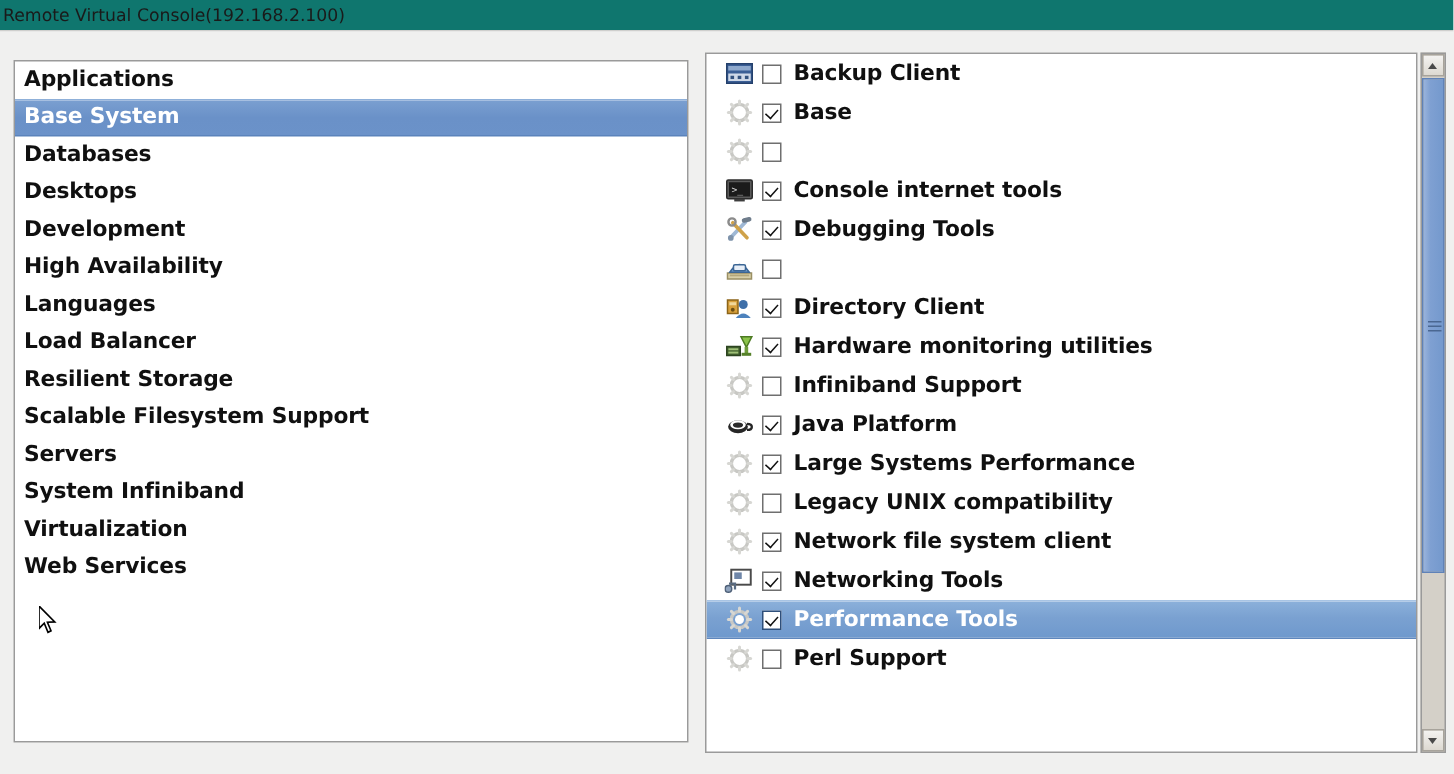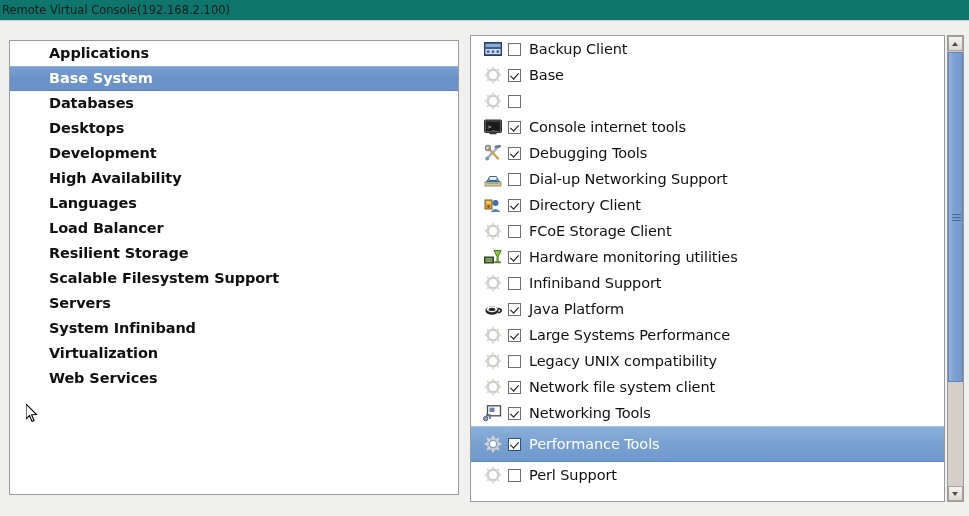--- a/index.html
+++ b/index.html
@@ -50,21 +50,21 @@
     left: 9px; top: 19px;
     width: 450px; height: 455px;
     background: #ffffff;
     border: 1px solid #9a9a9a;
     box-sizing: border-box;
     overflow: hidden;
   }
   .cat-row {
     height: 25px;
     line-height: 25px;
-    padding-left: 39px;
+    padding-left: 6px;
     font-size: 14.5px;
     font-weight: bold;
     color: #101010;
     white-space: nowrap;
     box-sizing: border-box;
     letter-spacing: -0.1px;
   }
   .cat-row.selected {
     background: linear-gradient(to bottom, #7a9fd0 0%, #6a91c8 50%, #6b92c9 100%);
     color: #ffffff;
@@ -89,21 +89,21 @@
     align-items: center;
     height: 26px;
     padding-left: 12px;
     box-sizing: border-box;
     white-space: nowrap;
   }
   .pkg-row.selected {
     background: linear-gradient(to bottom, #8bb0da 0%, #7aa1d1 45%, #6f99cd 100%);
     border-top: 1px solid #a8c4e4;
     border-bottom: 1px solid #5f87bd;
-    height: 36px;
+    height: 26px;
     text-align: center;
   }
   .pkg-icon {
     width: 20px; height: 18px;
     margin-right: 5px;
     flex: 0 0 auto;
     position: relative;
   }
   .pkg-icon svg { display: block; }
   .pkg-check {
@@ -119,21 +119,21 @@
     content: "";
     position: absolute;
     left: 3px; top: 1px;
     width: 4px; height: 7px;
     border: solid #111111;
     border-width: 0 1.8px 1.8px 0;
     transform: rotate(42deg);
   }
   .pkg-label {
     font-size: 14.5px;
-    font-weight: normal;
+    font-weight: bold;
     color: #101010;
     letter-spacing: -0.1px;
   }
   .pkg-row.selected .pkg-label { color: #ffffff; }
   .pkg-row.selected .pkg-check { border-color: #2e4f7a; }
 
   
   .scrollbar {
     position: absolute;
     left: 947px; top: 14px;
@@ -311,56 +311,33 @@
         <div class="pkg-row">
           <span class="pkg-icon">
             <svg width="20" height="18" viewBox="0 0 20 18">
               <rect x="2" y="12" width="16" height="4" fill="#d8cfa8" stroke="#9a8f63"></rect>
               <path d="M3.5 11.5 Q10 1 16.5 11.5 Z" fill="#6f9fd0" stroke="#3c6695"></path>
               <rect x="6" y="6.5" width="8" height="4" rx="1" fill="#e7eef7" stroke="#3c6695"></rect>
               <rect x="3.5" y="13" width="13" height="1.2" fill="#b3a77a"></rect>
             </svg>
           </span>
           <span class="pkg-check"></span>
-          <span class="pkg-label">Dial-up Networking Support</span>
         </div>
         <div class="pkg-row">
           <span class="pkg-icon">
             <svg width="20" height="18" viewBox="0 0 20 18">
               <circle cx="12.5" cy="7" r="3" fill="#3e6fa8"></circle>
               <path d="M7.5 16 q5-6 10 0 Z" fill="#4d82bd"></path>
               <rect x="2" y="4" width="7" height="9" fill="#d8a13c" stroke="#8c6418"></rect>
               <rect x="3.2" y="5.5" width="4.6" height="2" fill="#f0d79a"></rect>
               <circle cx="5.5" cy="10.5" r="1.3" fill="#6b4d12"></circle>
             </svg>
           </span>
           <span class="pkg-check checked"></span>
           <span class="pkg-label">Directory Client</span>
-        </div>
-        <div class="pkg-row">
-          <span class="pkg-icon">
-            <svg width="20" height="18" viewBox="0 0 20 18">
-              <g fill="none" stroke="#c8c8c4" stroke-width="2.2">
-                <circle cx="10" cy="9" r="5.4"></circle>
-              </g>
-              <g stroke="#d7d7d3" stroke-width="2" stroke-linecap="round">
-                <line x1="10" y1="1.4" x2="10" y2="3.4"></line>
-                <line x1="10" y1="14.6" x2="10" y2="16.6"></line>
-                <line x1="2.6" y1="9" x2="4.6" y2="9"></line>
-                <line x1="15.4" y1="9" x2="17.4" y2="9"></line>
-                <line x1="4.6" y1="3.6" x2="6" y2="5"></line>
-                <line x1="14" y1="13" x2="15.4" y2="14.4"></line>
-                <line x1="15.4" y1="3.6" x2="14" y2="5"></line>
-                <line x1="6" y1="13" x2="4.6" y2="14.4"></line>
-              </g>
-              <circle cx="10" cy="9" r="3" fill="#ffffff"></circle>
-            </svg>
-          </span>
-          <span class="pkg-check"></span>
-          <span class="pkg-label">FCoE Storage Client</span>
         </div>
         <div class="pkg-row">
           <span class="pkg-icon">
             <svg width="20" height="18" viewBox="0 0 20 18">
               <rect x="1.5" y="9" width="9" height="6" fill="#44632f" stroke="#2c4420"></rect>
               <rect x="2.6" y="10.2" width="6.6" height="1.3" fill="#9fc077"></rect>
               <rect x="2.6" y="12.4" width="6.6" height="1.3" fill="#9fc077"></rect>
               <path d="M11 2.5 h7.2 l-3.6 7 Z" fill="#8bc34a" stroke="#4c7a22"></path>
               <rect x="13.4" y="9.2" width="2.4" height="4.2" fill="#6f9c3a"></rect>
               <rect x="11.4" y="13.2" width="6.4" height="2" fill="#55812a"></rect>

